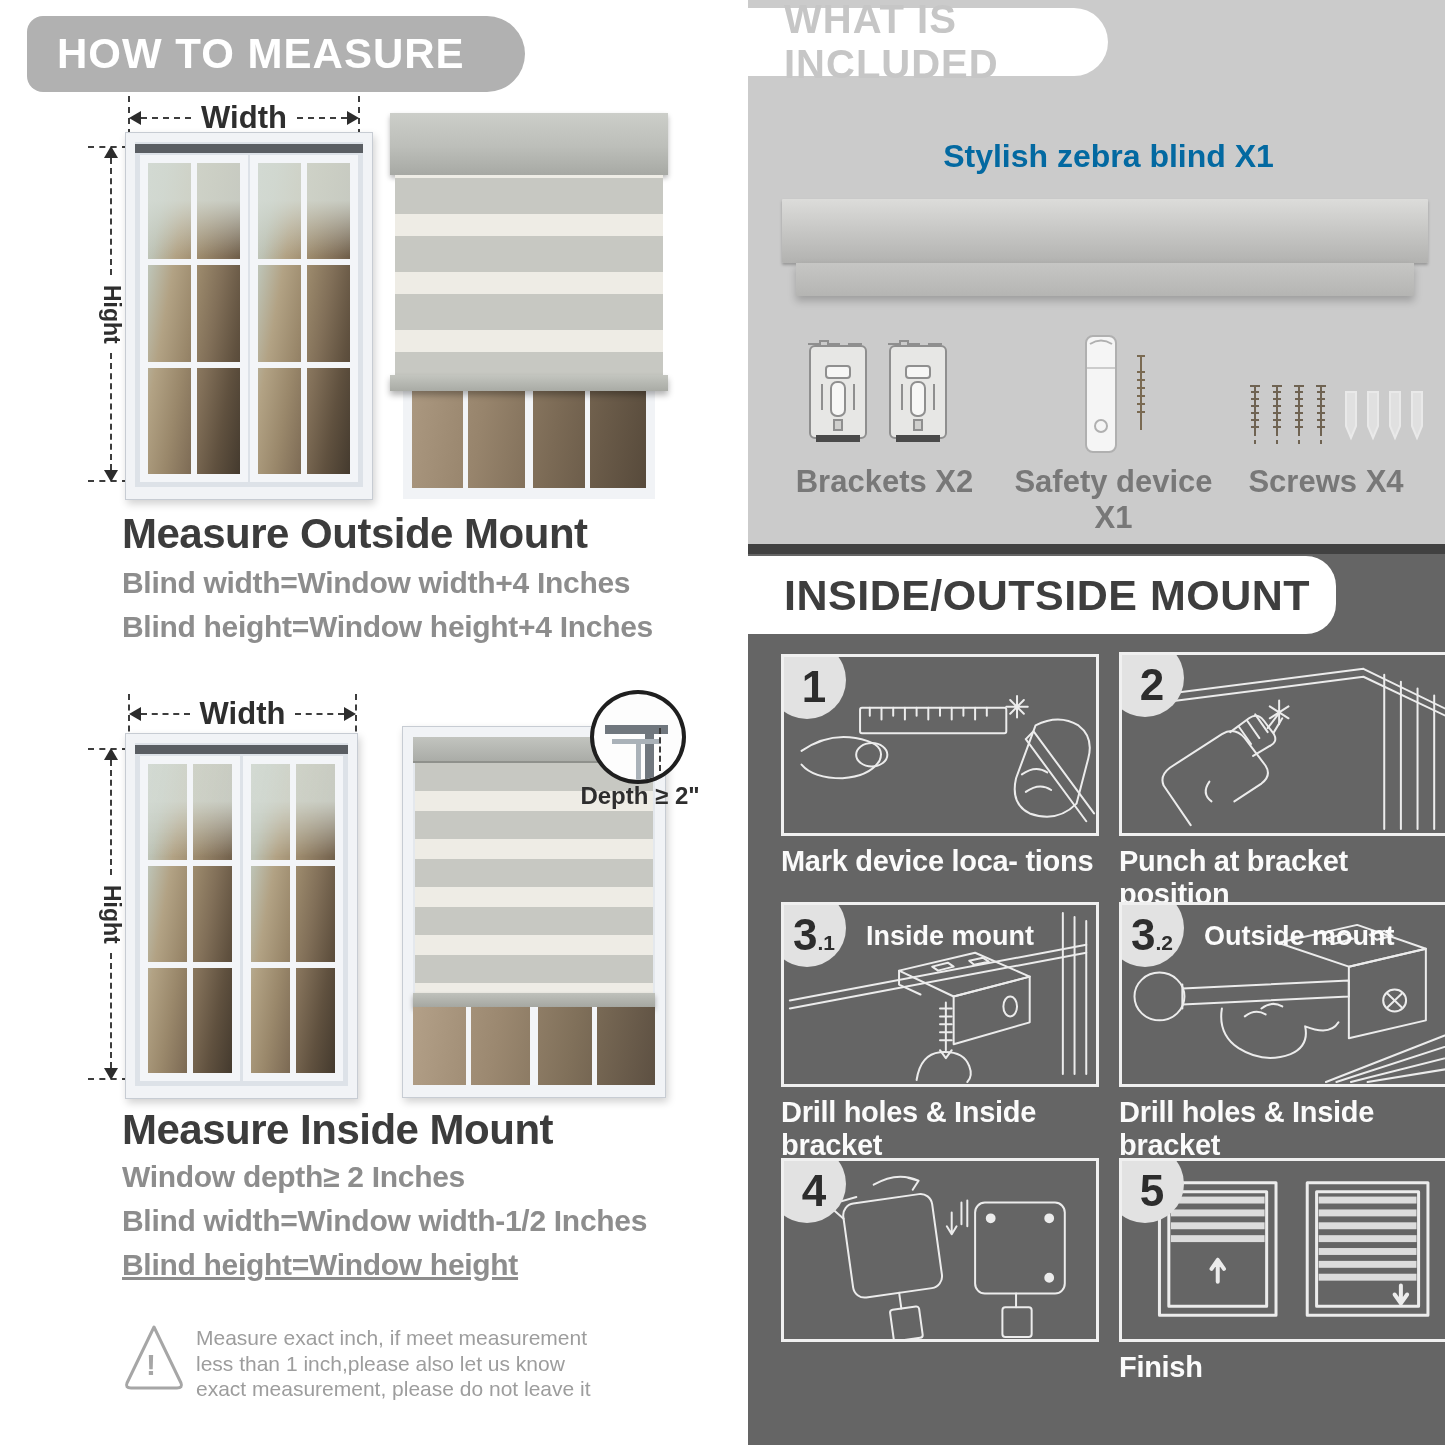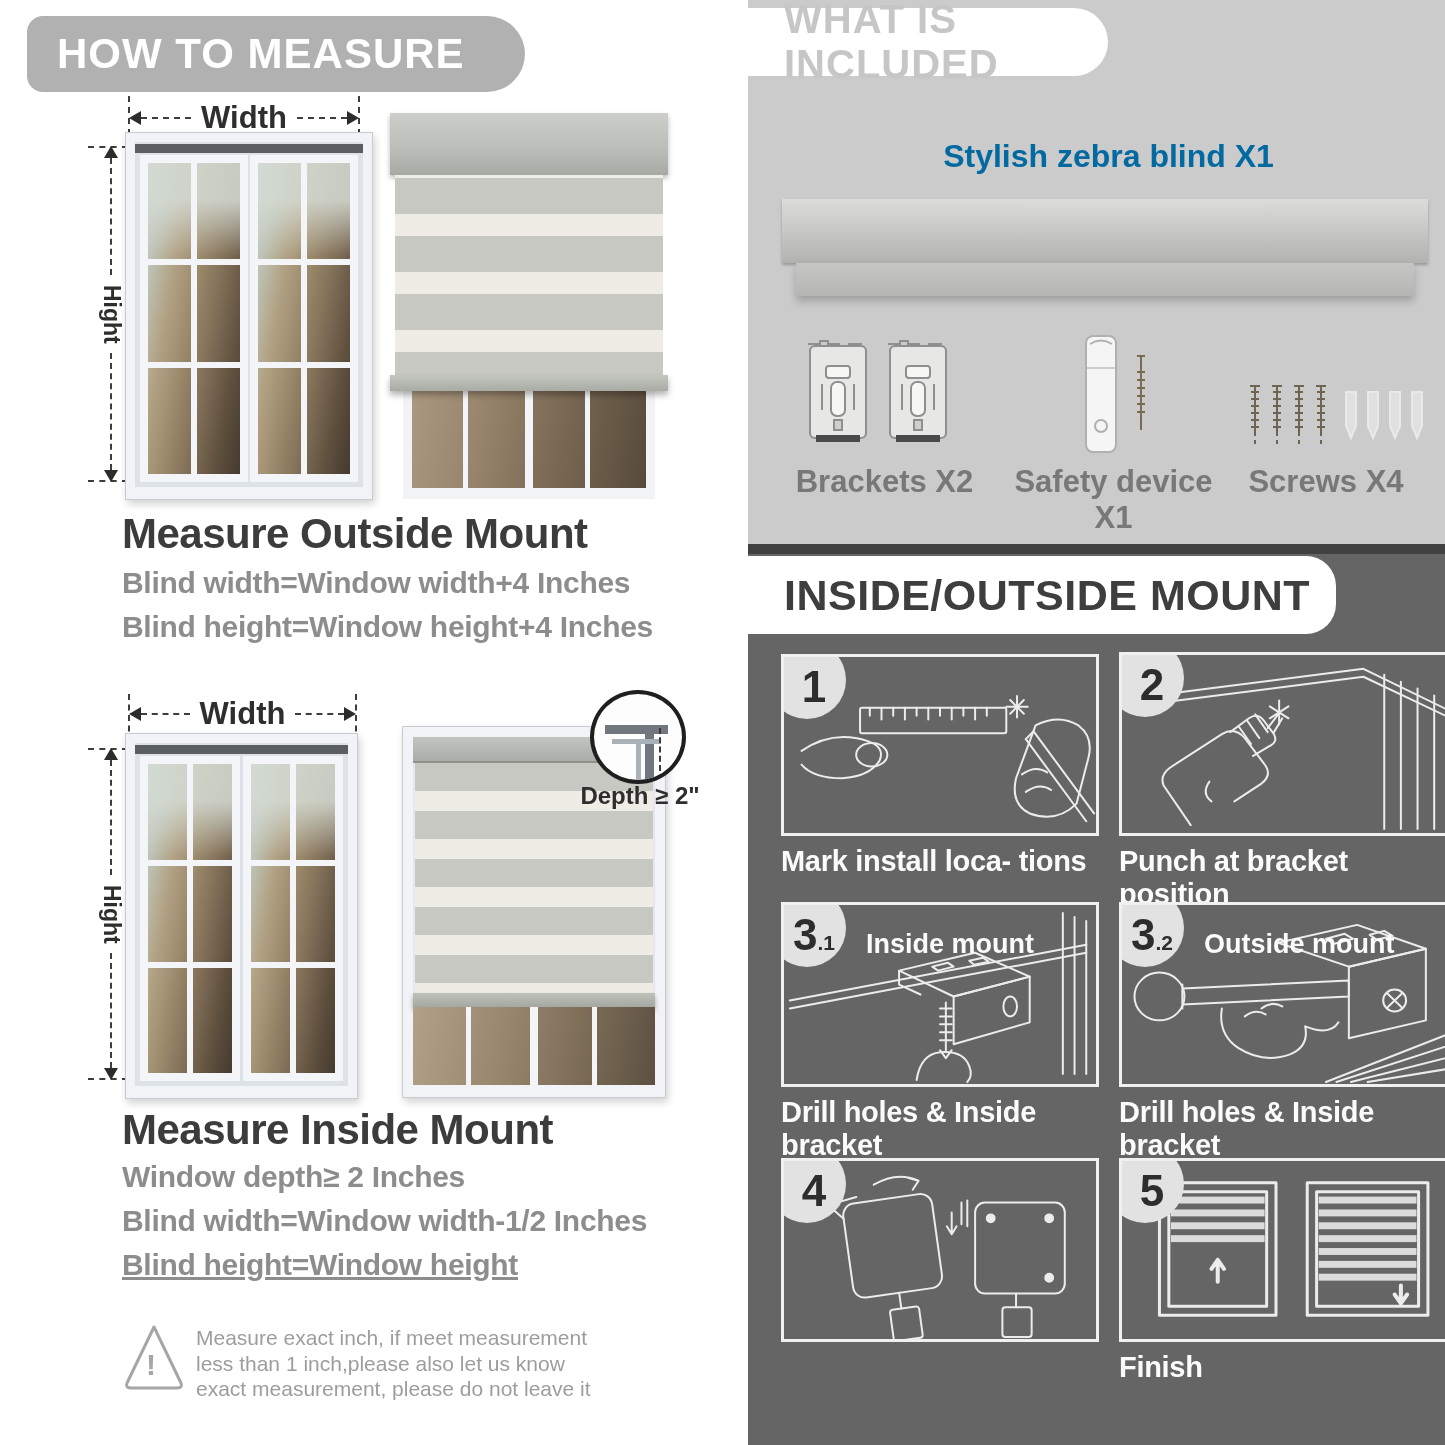--- a/index.html
+++ b/index.html
@@ -103,21 +103,21 @@
 
   .item-label{font-weight:bold;font-size:31px;color:#787878;text-align:center;}
 
   
   .step{position:absolute;}
   .step-frame{position:relative;border:3px solid #f0f0f0;background:#656565;overflow:hidden;box-sizing:border-box;}
   .badge{position:absolute;left:-16px;top:-16px;width:78px;height:78px;border-radius:50%;background:#e2e2e2;
      display:flex;align-items:center;justify-content:center;padding:14px 0 0 14px;box-sizing:border-box;}
   .b-big{font-weight:bold;font-size:44px;color:#2d2d2d;line-height:1;}
   .b-small{font-weight:bold;font-size:21px;color:#2d2d2d;margin-top:16px;}
-  .step-label{position:absolute;left:82px;top:24px;color:#fbfbfb;font-weight:bold;font-size:27px;}
+  .step-label{position:absolute;left:82px;top:16px;color:#fbfbfb;font-weight:bold;font-size:27px;}
   .step-caption{margin-top:9px;color:#fbfbfb;font-weight:bold;font-size:29px;letter-spacing:-0.3px;}
   .art{position:absolute;left:0;top:0;width:100%;height:100%;}
   .art *{vector-effect:non-scaling-stroke;}
 </style>
 </head>
 <body>
 
 <div class="stage">
 
   <div class="abs hdr-left">
@@ -327,21 +327,21 @@
         <path d="M258,70 Q282,58 302,70 Q318,82 312,104 L300,150 Q280,170 252,160 Q232,150 238,124 Z"></path>
         <path d="M310,168 L248,84 M318,160 L256,76 M248,84 l8,-8"></path>
         <path d="M244,120 q14,-10 26,-2 M248,138 q14,-10 26,-2"></path>
       </svg>
       <div class="badge">
         <span class="b-big">1</span>
           <span class="b-small"></span>
       </div>
       <div class="step-label"></div>
     </div>
-    <div class="step-caption">Mark install loca- tions</div>
+    <div class="step-caption">Mark device loca- tions</div>
   </div>
 
   <div class="step" style="left:1095px;top:652px;width:339px;">
     <div class="step-frame" style="height:184px;">
       <svg class="art" viewBox="0 0 320 180" preserveAspectRatio="none" fill="none" stroke="#ececec" stroke-width="2" stroke-linecap="round" stroke-linejoin="round">
         <path d="M8,44 L232,14 M232,14 L318,58 M8,52 L232,22 M232,22 L312,62"></path>
         <path d="M252,20 V176 M268,27 V176 M284,34 V176 M300,41 V176"></path>
         <path d="M142,52 l18,12 M160,52 l-18,12 M151,46 v24"></path>
         <path d="M66,172 L40,132 Q36,122 46,114 L96,80 Q108,72 118,84 L138,112 Q144,122 134,130 L108,148"></path>
         <path d="M104,78 L122,64 Q130,58 136,66 L146,80 Q150,88 142,92 L126,102"></path>

